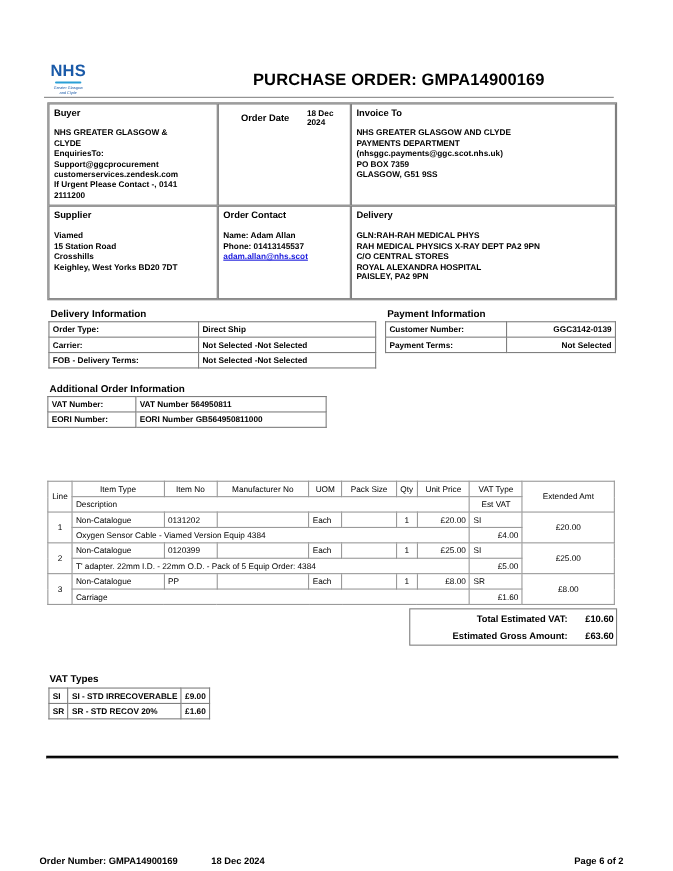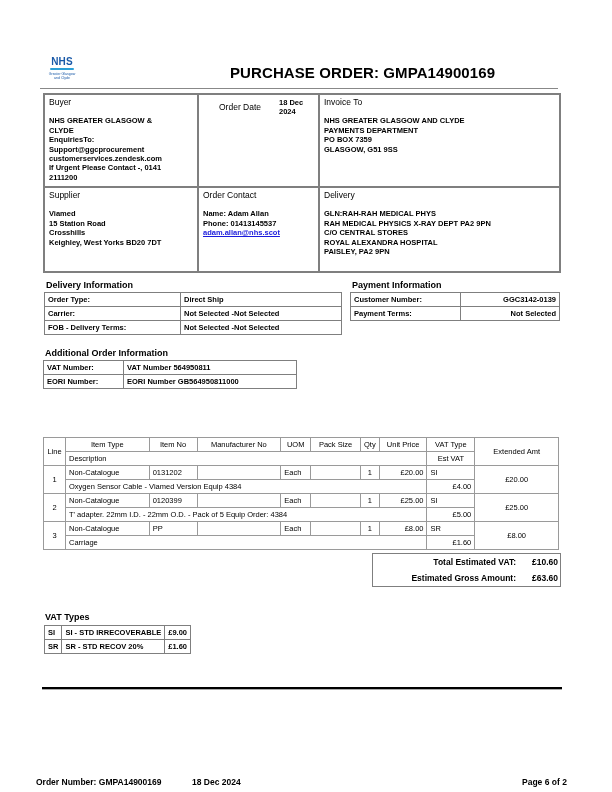--- a/index.html
+++ b/index.html
@@ -1,30 +1,30 @@
 <!DOCTYPE html>
 <html><head>
 <meta charset="utf-8">
 <style>
   html, body { margin: 0; padding: 0; background: #ffffff; }
   body { width: 612px; height: 792px; position: relative; overflow: hidden;
          font-family: "Liberation Sans", sans-serif; color: #000; }
   .abs { position: absolute; }
   
   .logo { left: 44px; top: 56px; width: 36px; height: 30px; }
-  .logo .nhs { display:block; font-weight:bold; font-size:10px; color:#1a5aa8; text-align:center; letter-spacing:0.2px; }
+  .logo .nhs { display:block; font-weight:bold; font-size:15px; color:#1a5aa8; text-align:center; letter-spacing:0.2px; }
   .logo .wave { display:block; height:2px; background:#2a9fd6; margin:1px 6px 2px 6px; border-radius:2px; }
   .logo .sub { display:block; font-size:3.5px; color:#1a5aa8; text-align:center; line-height:4px; }
   .title { left: 230px; top: 64px; font-size: 15px; font-weight: bold; letter-spacing: 0.1px; }
   .hr-top { left: 40px; top: 88px; width: 518px; height: 0; border-top: 1px solid #888; }
 
   
   .grid { left: 43px; top: 93px; width: 516px; height: 178px; border: 1px solid #7f7f7f; }
   .cell { position: absolute; border: 1px solid #7f7f7f; box-sizing: border-box; font-size: 7.5px; line-height: 9.4px; font-weight: bold; padding: 3px 4px; }
-  .cell .h { font-size: 8.5px; font-weight: normal; margin-bottom: 9px; display:block; }
+  .cell .h { font-size: 8.5px; font-weight: bold; margin-bottom: 9px; display:block; }
   .link { color: #1a1adc; text-decoration: underline; }
 
   
   .sec-title { font-size: 9px; font-weight: bold; }
   table.info { border-collapse: collapse; font-size: 7.5px; font-weight: bold; }
   table.info td { border: 1px solid #7f7f7f; padding: 2px 3px; height: 11px; box-sizing: border-box; }
 
   
   table.items { border-collapse: collapse; font-size: 7.5px; position: absolute; left: 43px; top: 437px; width: 516px; }
   table.items td, table.items th { border: 1px solid #9a9a9a; padding: 1px 3px; height: 14px; box-sizing: border-box; font-weight: normal; }
@@ -73,20 +73,21 @@
     <span class="h" style="position:absolute;left:20px;top:8px;">Order Date</span>
     <div style="position:absolute;left:80px;top:3px;">
       <div>18 Dec</div>
       <div>2024</div>
     </div>
   </div>
   <div class="cell" style="left:275px;top:0;width:241px;height:93px;">
     <span class="h">Invoice To</span>
     <div>NHS GREATER GLASGOW AND CLYDE</div>
     <div>PAYMENTS DEPARTMENT</div>
+    <div>(nhsggc.payments@ggc.scot.nhs.uk)</div>
     <div>PO BOX 7359</div>
     <div>GLASGOW,    G51 9SS</div>
   </div>
   <div class="cell" style="left:0;top:93px;width:154px;height:85px;">
     <span class="h">Supplier</span>
     <div>Viamed</div>
     <div>15 Station Road</div>
     <div>Crosshills</div>
     <div>Keighley, West Yorks BD20 7DT</div>
   </div>

